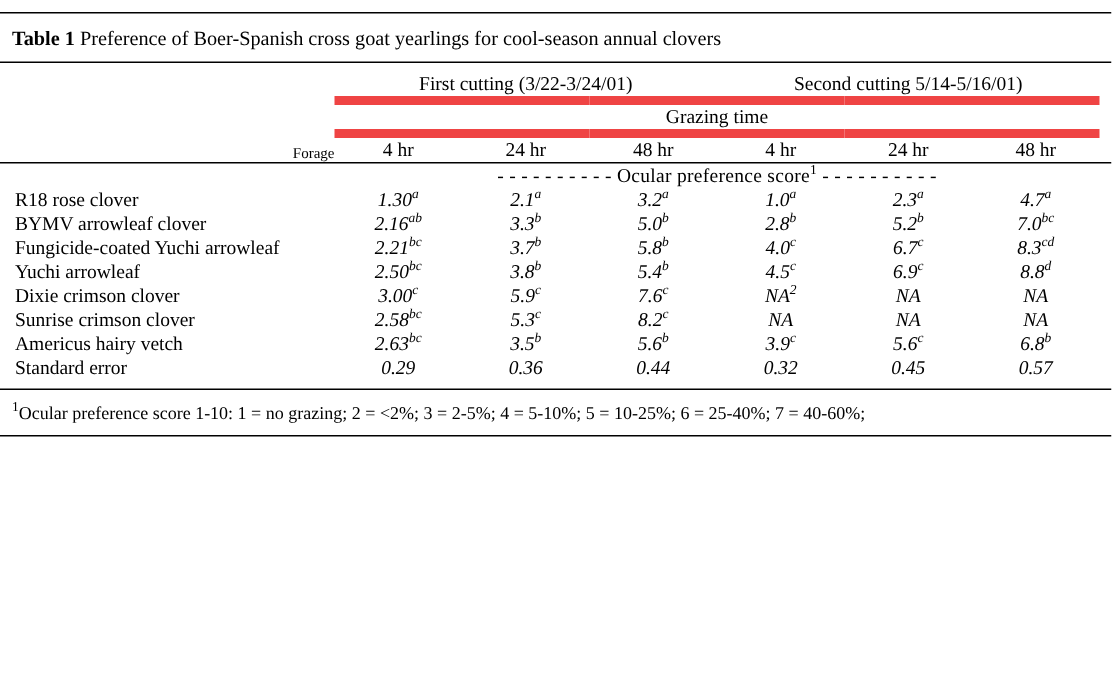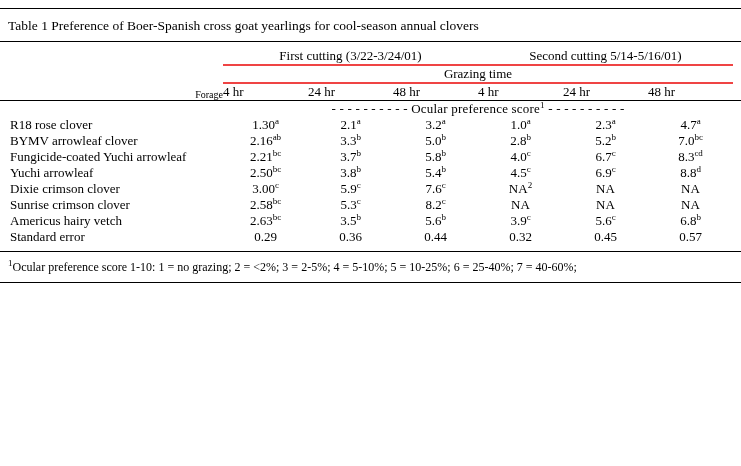--- a/index.html
+++ b/index.html
@@ -26,21 +26,21 @@
     border-top: 1px solid #000;
     margin: 0;
   }
   .rule-top { margin-top: 8px; }
 
   .caption {
     font-size: 13.5px;
     padding: 9px 8px 7px 8px;
     line-height: 1.2;
   }
-  .caption b { font-weight: normal; }
+  .caption b { font-weight: bold; }
 
   table.main {
     width: 725px;
     margin: 0 8px;
     border-collapse: collapse;
     font-size: 13px;
   }
   table.main td, table.main th {
     padding: 0;
     font-weight: normal;
@@ -50,31 +50,31 @@
   .col-forage { width: 215px; text-align: left; }
   .col-d { width: 85px; text-align: center; }
 
   .grp-head {
     text-align: center;
     font-size: 13px;
     padding-bottom: 2px;
     position: relative;
   }
   .grp-underline {
-    border-bottom: 2px solid #ef4444;
+    border-bottom: 6px solid #ef4444;
   }
   .spacer-row td { height: 6px; }
 
   .grazing-time {
     text-align: center;
     font-size: 13px;
     padding: 3px 0 3px 0;
   }
   .subhead td {
-    text-align: left;
+    text-align: center;
     font-size: 13px;
     padding: 3px 0 5px 0;
   }
   .subhead td.forage-label {
     text-align: right;
     font-size: 10px;
   }
 
   .score-row td {
     text-align: center;
@@ -86,20 +86,21 @@
     font-size: 13px;
     padding: 7px 0 6px 0;
     margin-top: 40px;
   }
   .data-row td.name {
     text-align: left;
     padding-left: 2px;
   }
   .data-row td.val {
     text-align: center;
+    font-style: italic;
   }
   sup {
     font-size: 9px;
     vertical-align: super;
     line-height: 0;
   }
   .footnotes {
     margin: 0 8px;
     font-size: 12px;
     line-height: 1.45;

